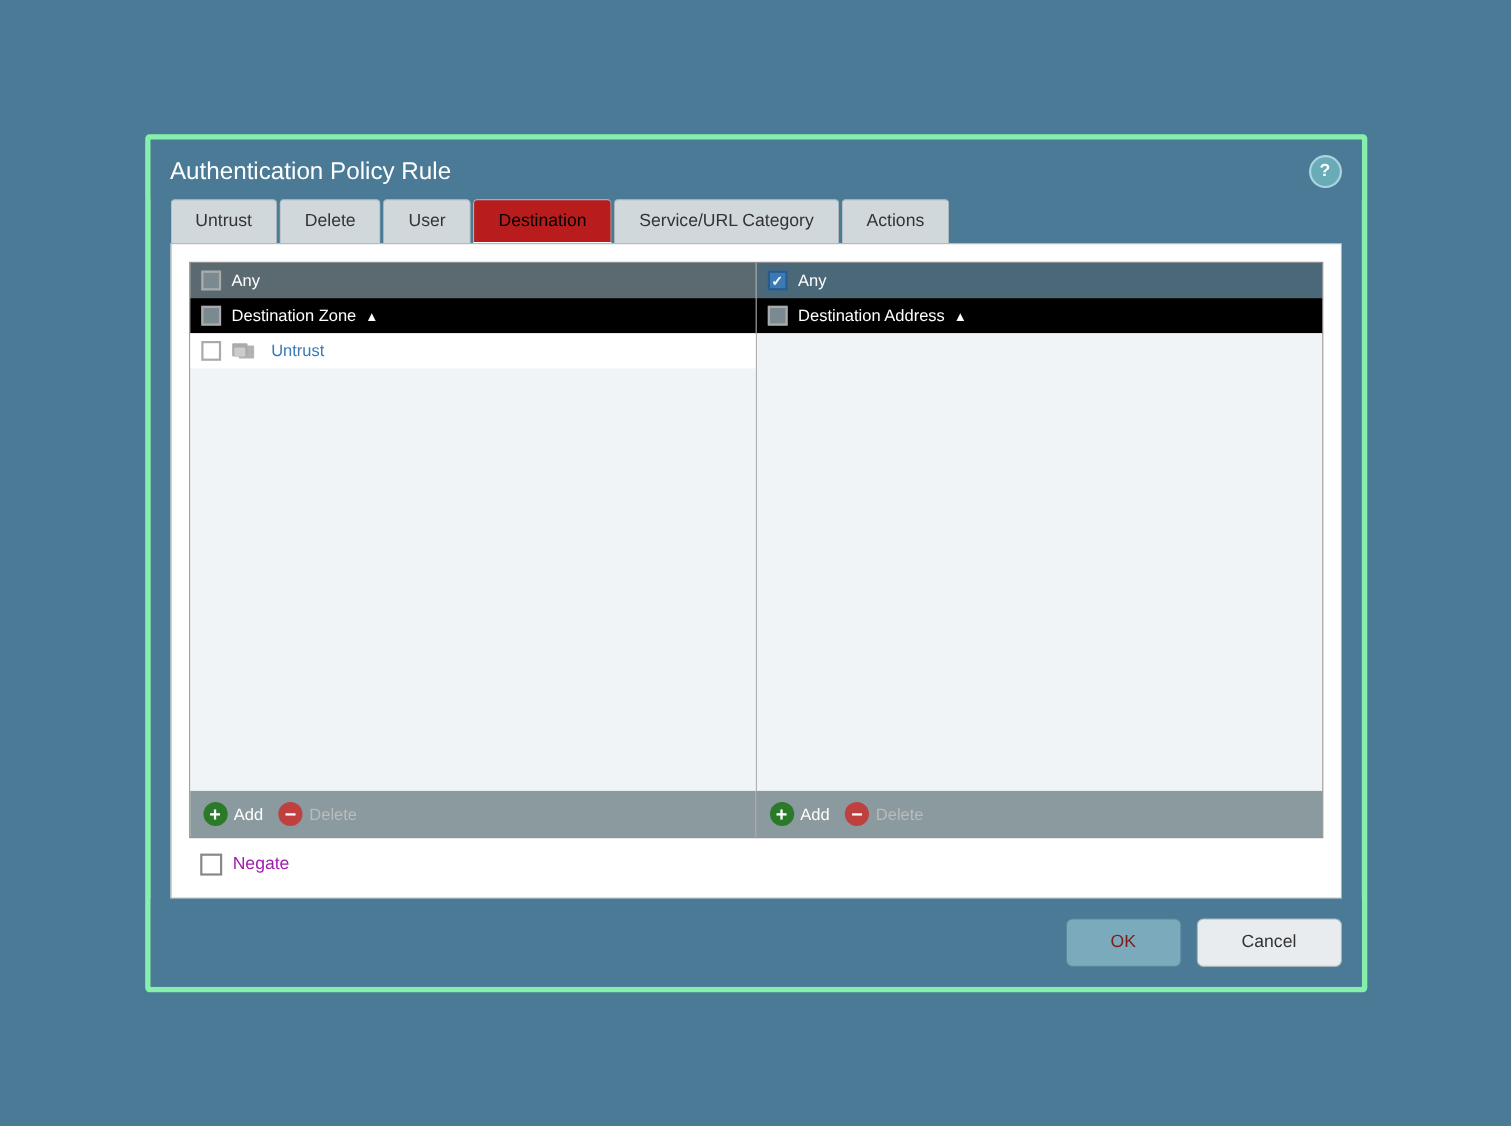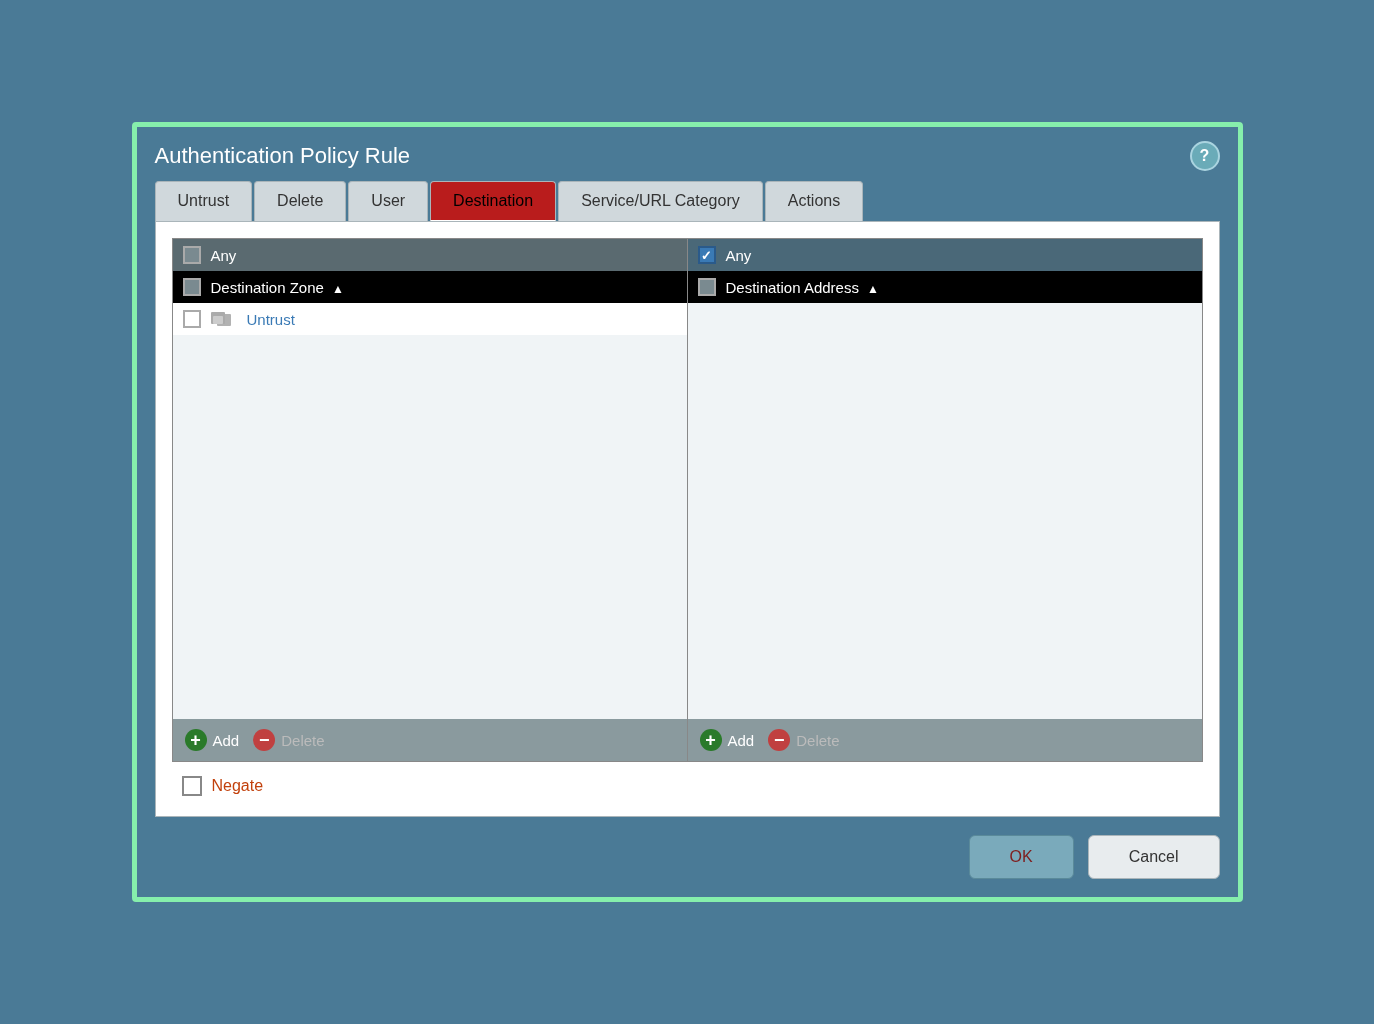--- a/index.html
+++ b/index.html
@@ -236,21 +236,21 @@
 
     .negate-checkbox {
       width: 20px;
       height: 20px;
       border: 2px solid #888;
       background: #fff;
     }
 
     .negate-label {
       font-size: 16px;
-      color: #c2410c;
+      color: #a21caf;
     }
 
     .dialog-footer {
       display: flex;
       justify-content: flex-end;
       padding: 18px 18px 18px 18px;
       gap: 14px;
       background: #4a7a96;
     }
 

